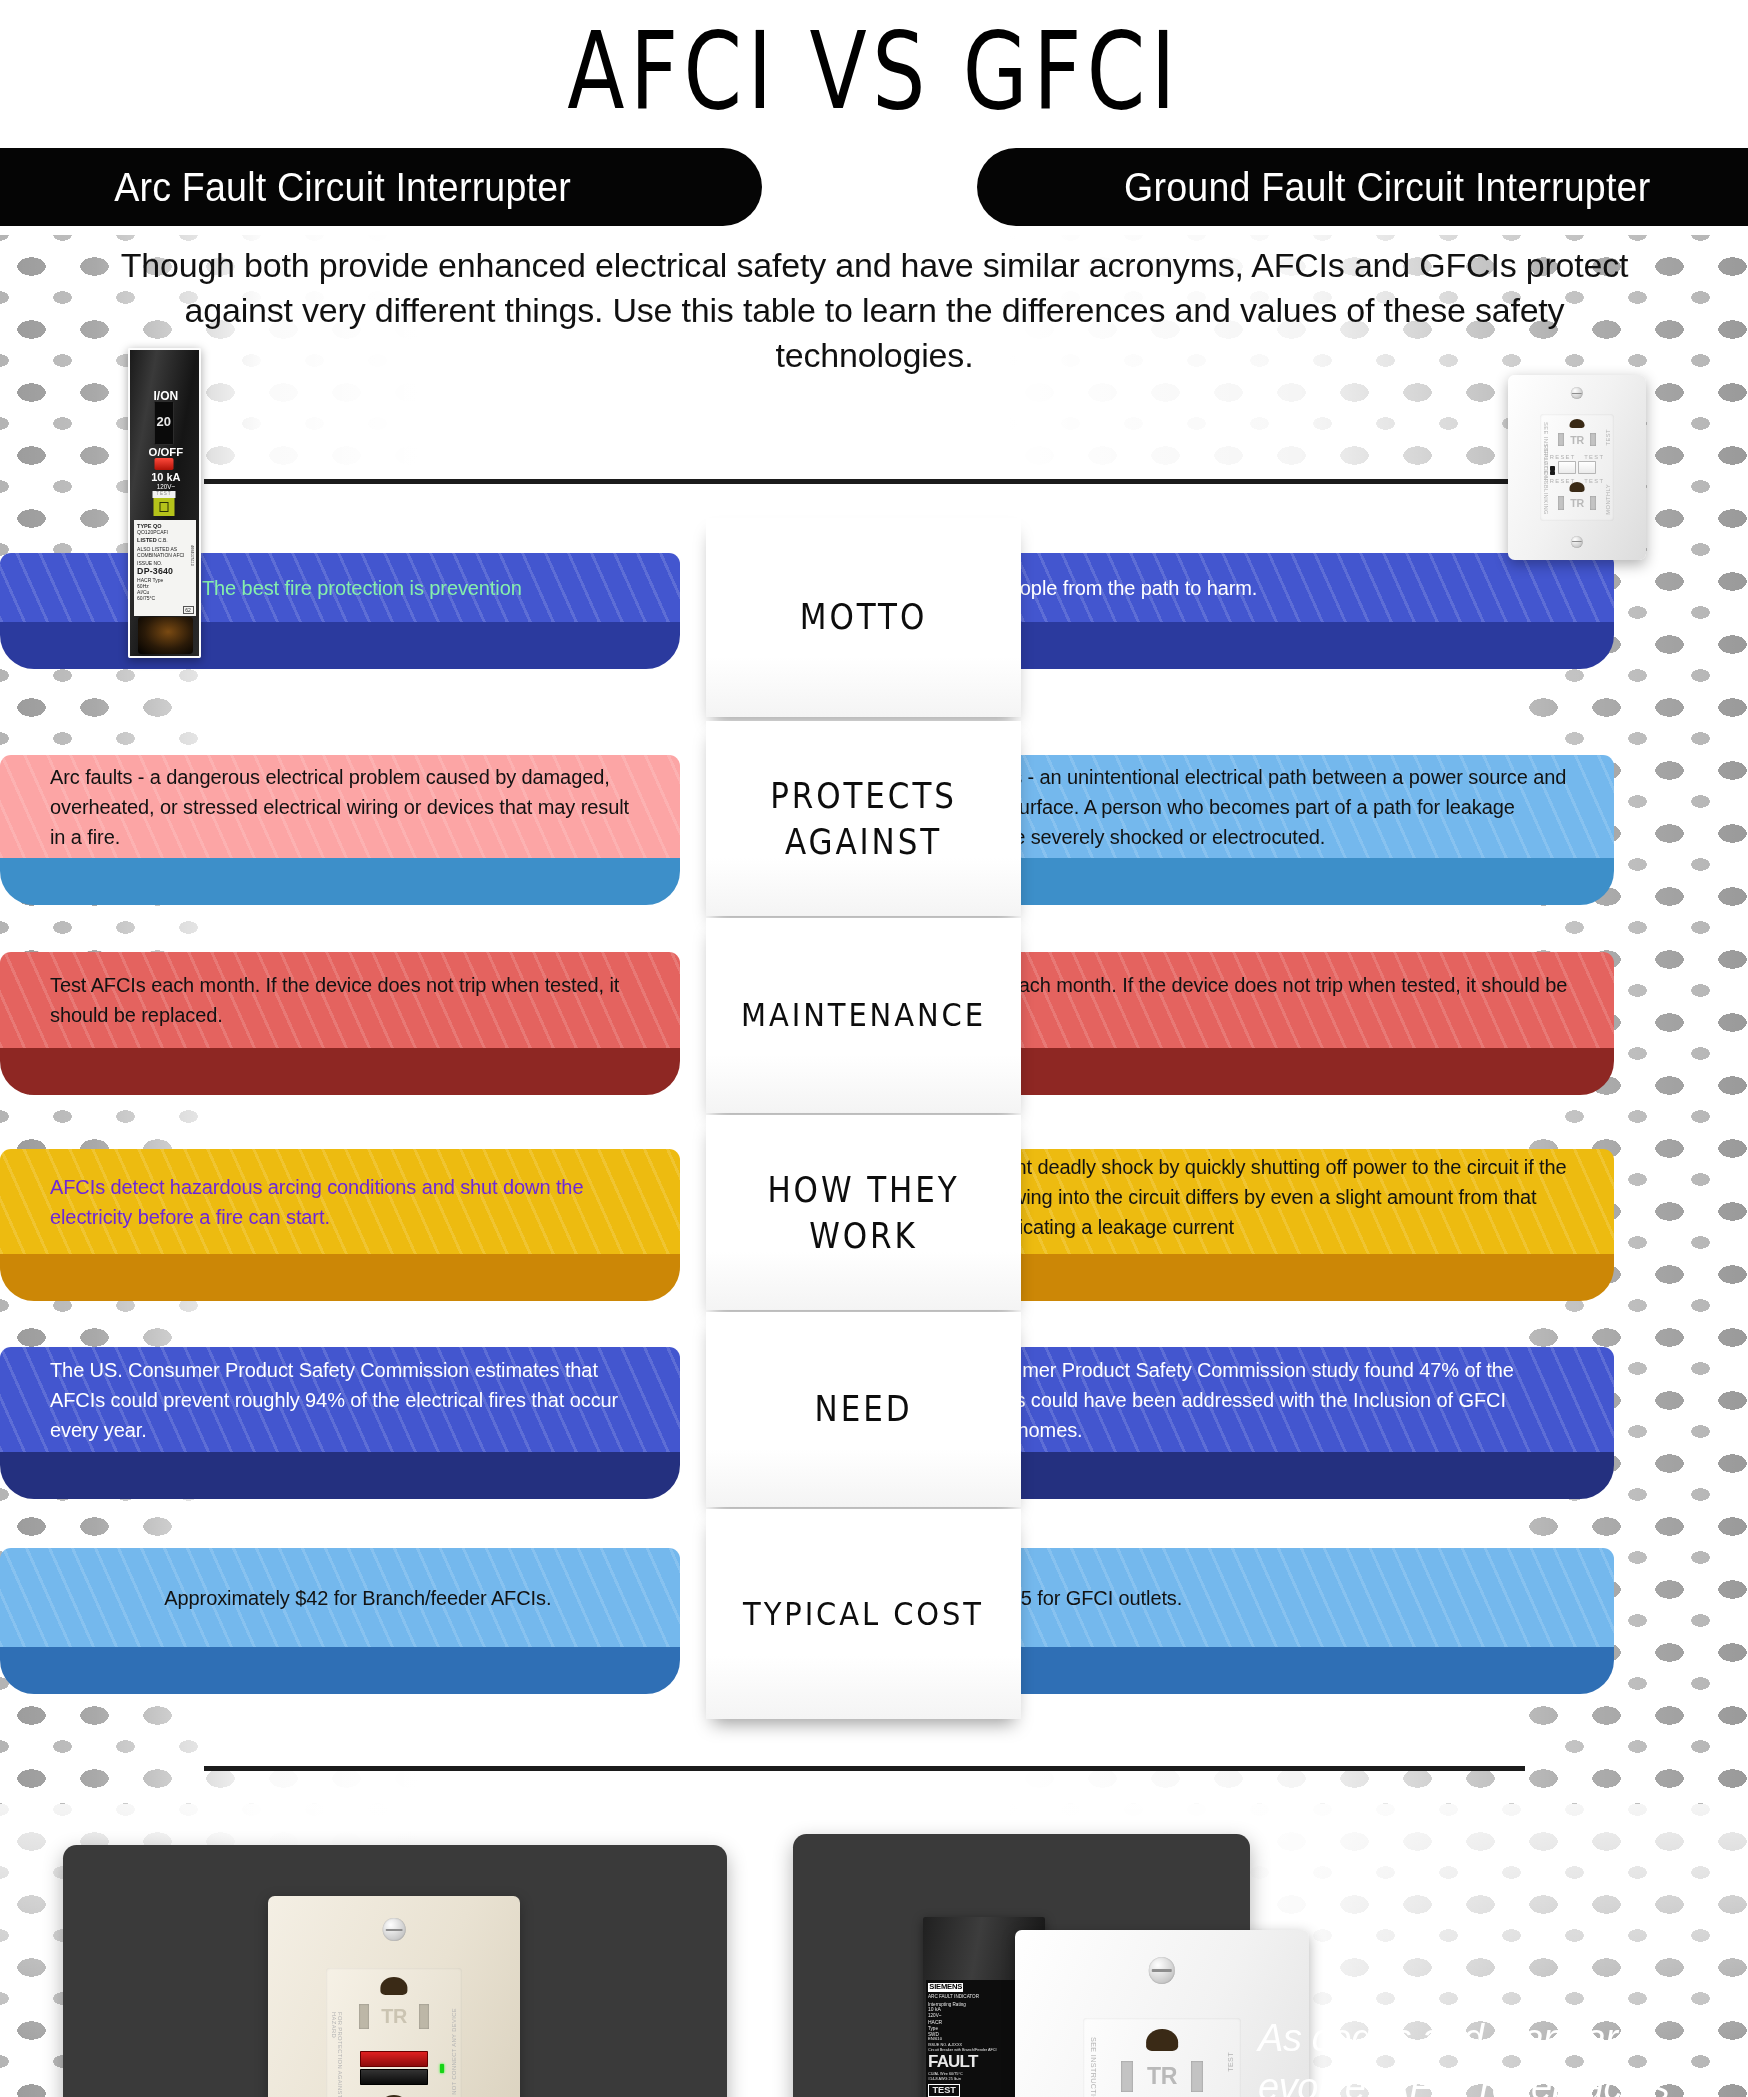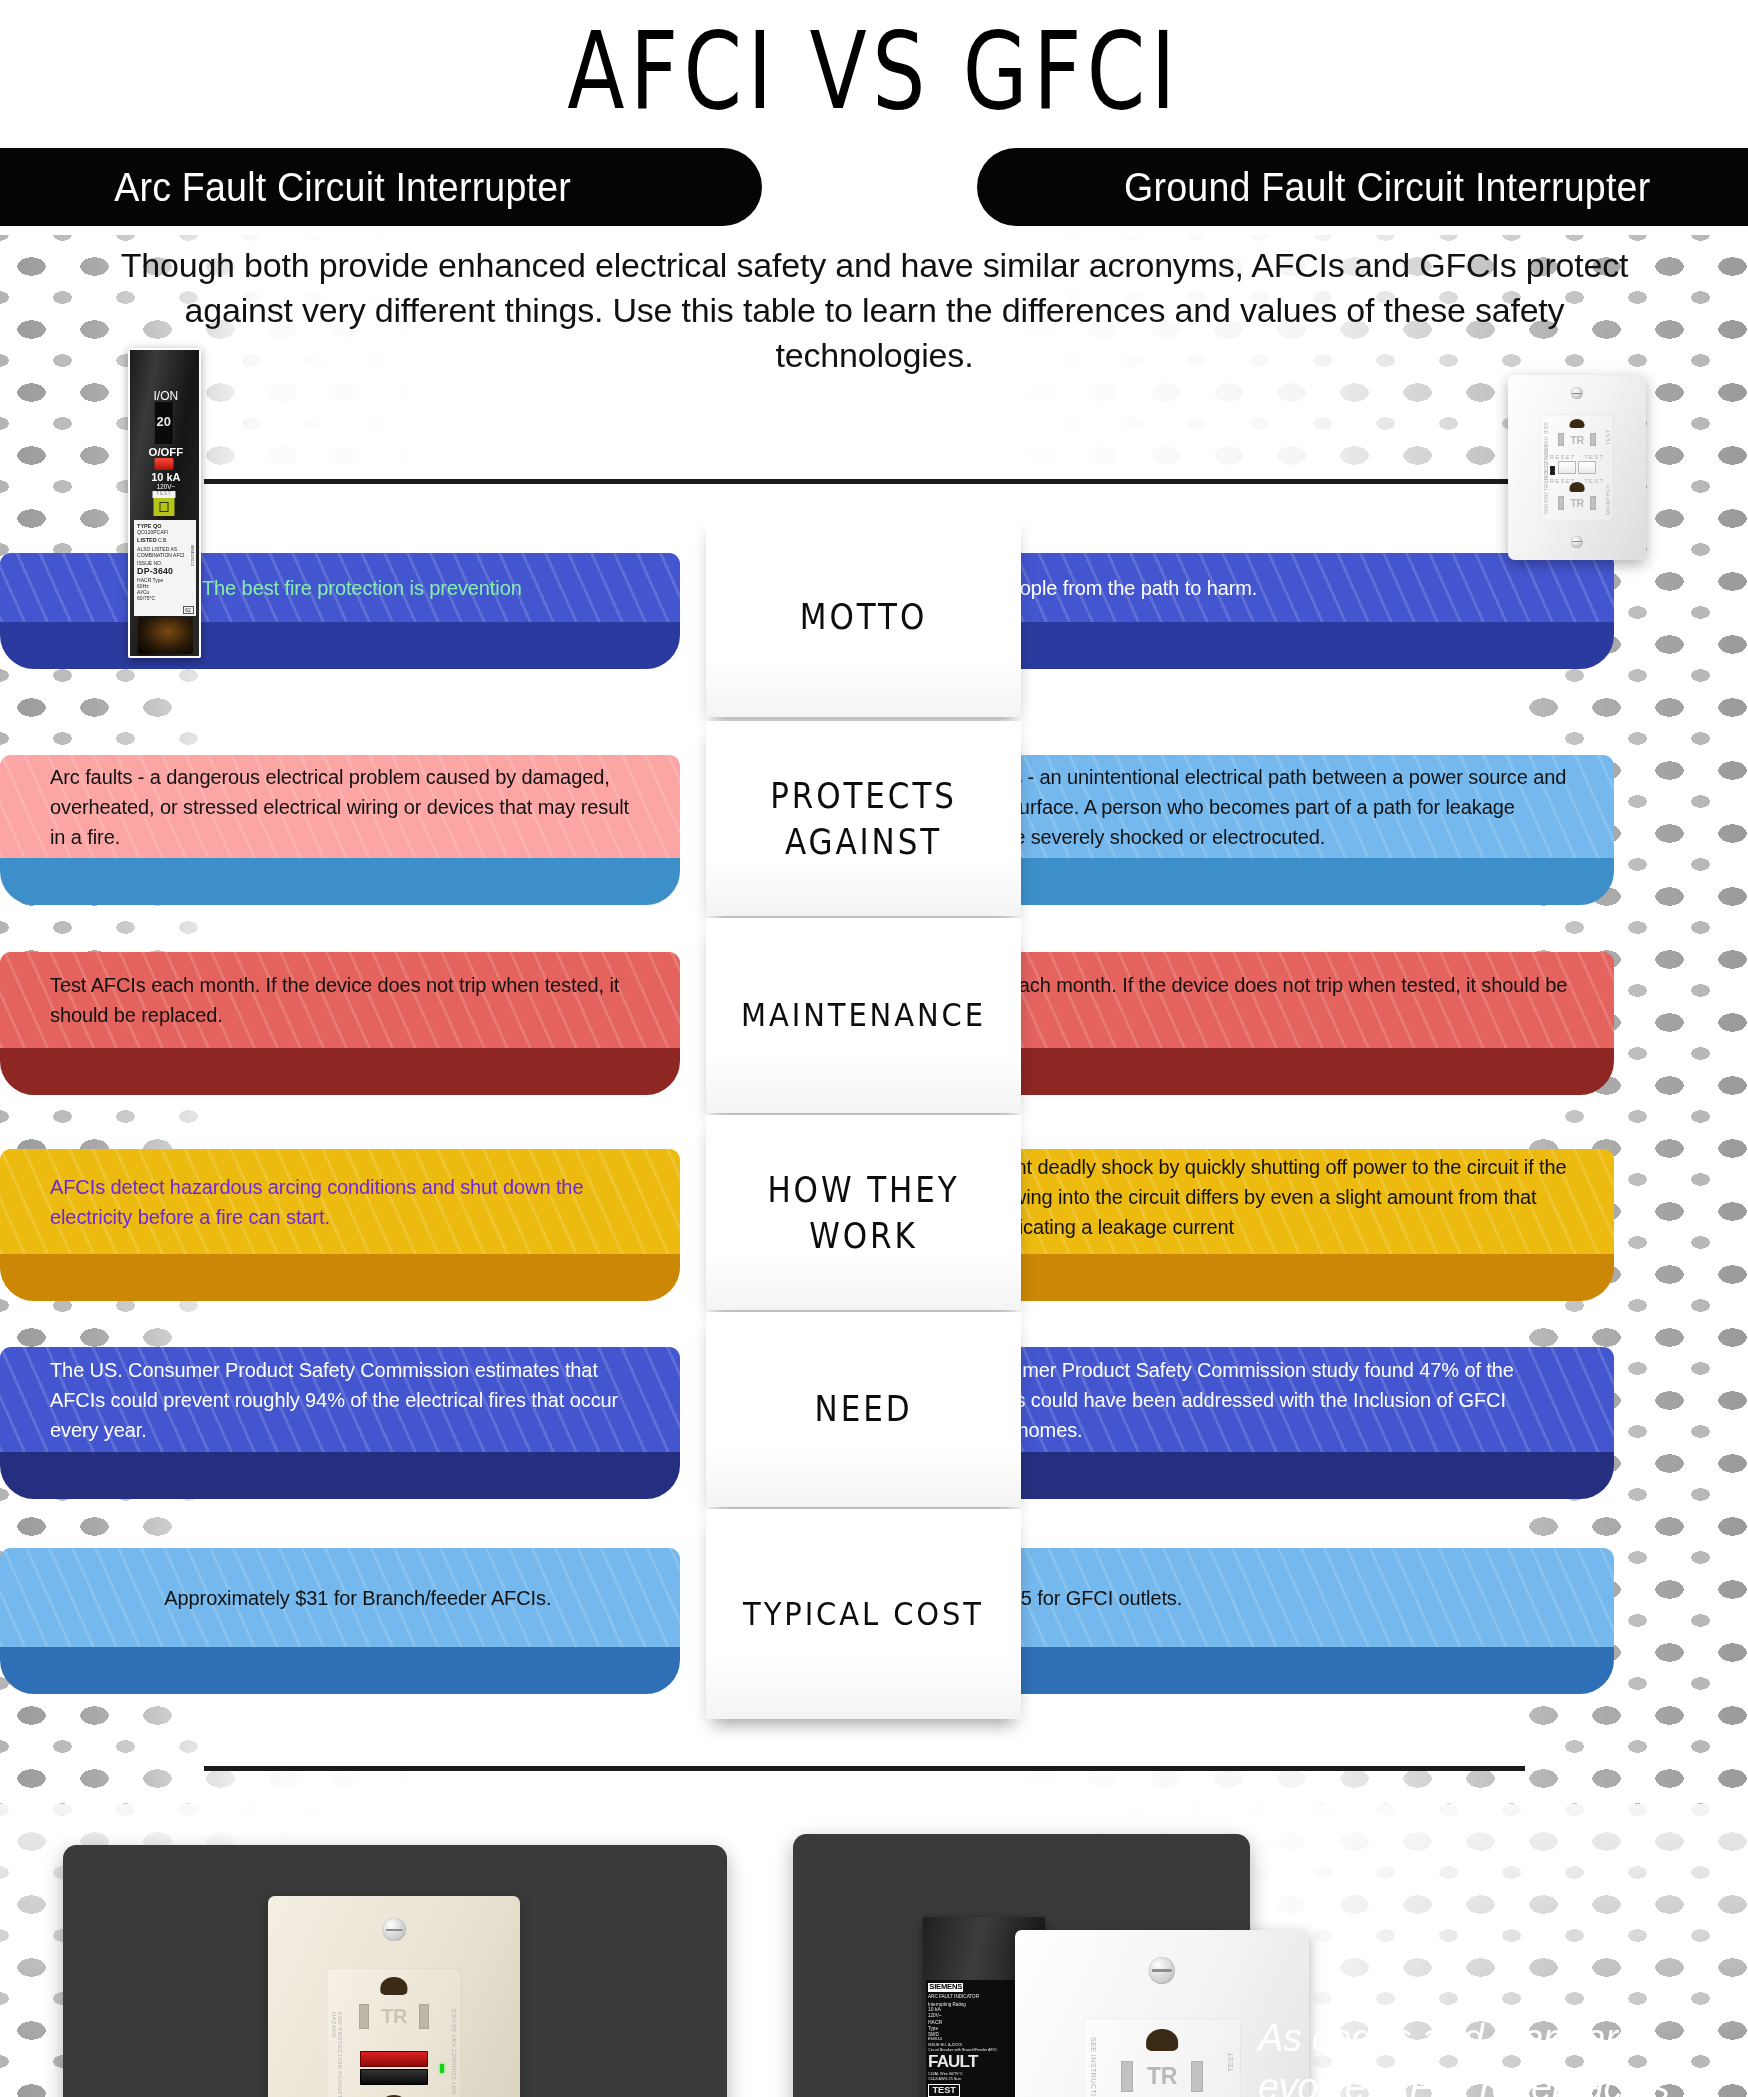--- a/index.html
+++ b/index.html
@@ -110,21 +110,21 @@
 
   
   .bk-body {
     position: absolute; inset: 0;
     background: linear-gradient(100deg,#1a1a1a 0%, #3a3a3a 22%, #151515 55%, #2a2a2a 100%);
     border: 2.9px solid #fcfcfc;
     border-radius: 1.7px;
     box-shadow: 0 2.5px 10px rgba(0,0,0,0.35);
     overflow: hidden;
   }
-  .bk-ion { position:absolute; left:52%; top:39px; color:#fff; font-size:12px; font-weight:400;
+  .bk-ion { position:absolute; left:52%; top:39px; color:#fff; font-size:12px; font-weight:700;
             font-family:"Liberation Sans",sans-serif; transform:translateX(-50%);}
   .bk-toggle { position:absolute; left:49%; top:51px; width:20px; height:44px; background:#0a0a0a;
                border:0.8px solid #2c2c2c; border-radius:1.3px; transform:translateX(-50%);}
   .bk-20 { position:absolute; left:50%; top:11.7px; transform:translateX(-50%); color:#e8e8e8;
            font-size:13px; font-weight:700; }
   .bk-off { position:absolute; left:52%; top:96px; transform:translateX(-50%); color:#fff;
             font-size:11.3px; font-weight:700; }
   .bk-red { position:absolute; left:49%; top:108px; width:19px; height:11.7px;
             background:linear-gradient(#ff4a3c,#b01207); border-radius:1.7px; transform:translateX(-50%);}
   .bk-ka  { position:absolute; left:52%; top:122px; transform:translateX(-50%); color:#fff;
@@ -465,21 +465,21 @@
 </div>
 <div class="ctr" style="top:1312px;height:195px;">
   <span>NEED</span>
 </div>
 
 <div class="row" style="top:1548px;">
   <div class="bar-shadow barLs" style="top:99px;background:#2f6fb5;"></div>
   <div class="bar-shadow barRs" style="top:99px;background:#2f6fb5;"></div>
   <div class="bar barL" style="background:#74b8ed;height:99px;">
     <div class="stripes"></div>
-    <div class="bar-txt one" style="color:#121212;text-align:center;padding-left:55px;">Approximately $31 for Branch/feeder AFCIs.</div>
+    <div class="bar-txt one" style="color:#121212;text-align:center;padding-left:55px;">Approximately $42 for Branch/feeder AFCIs.</div>
   </div>
   <div class="bar barR" style="background:#74b8ed;height:99px;">
     <div class="stripes"></div>
     <div class="bar-txt one" style="color:#121212;">As little as $15 for GFCI outlets.</div>
   </div>
 </div>
 <div class="ctr" style="top:1509px;height:210px;">
   <span style="font-size:29px;">TYPICAL COST</span>
 </div>
 

